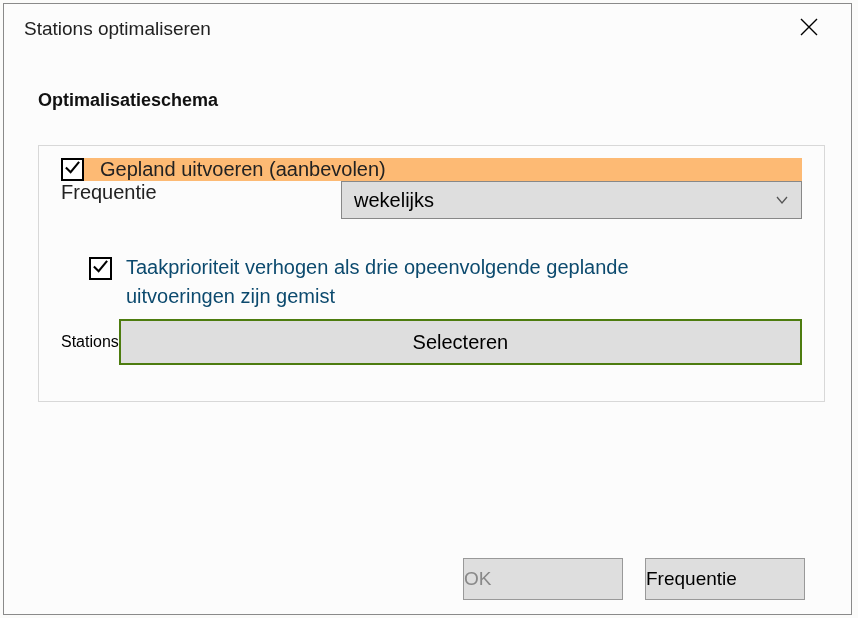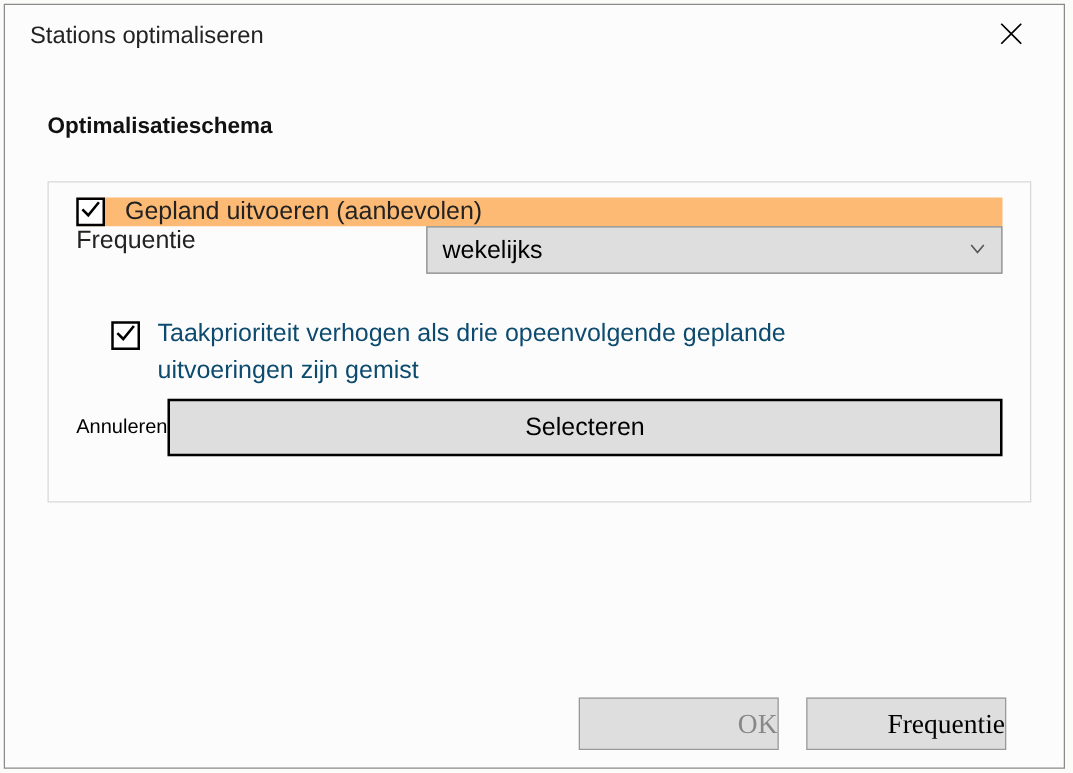--- a/index.html
+++ b/index.html
@@ -109,45 +109,44 @@
   }
   .row2 {
     display: flex;
     align-items: center;
     margin-top: 8px;
   }
   .select-button {
     flex: 1;
     height: 46px;
     background: #dedede;
-    border: 2px solid #000000;
+    border: 2px solid #4d7c0f;
     display: flex;
     align-items: center;
     justify-content: center;
     font-size: 20px;
     cursor: pointer;
   }
   .footer {
     position: absolute;
     bottom: 14px;
     right: 46px;
     display: flex;
     gap: 22px;
   }
   .btn {
     width: 160px;
     height: 42px;
     background: #dedede;
     border: 1px solid #999;
     display: flex;
     align-items: center;
-    justify-content: flex-end;
-    font-size: 22px;
-    cursor: pointer;
-    font-family: Liberation Serif, serif;
+    justify-content: flex-start;
+    font-size: 19px;
+    cursor: pointer;
   }
   .btn.ok { color: #888; }
 </style>
 </head>
 <body>
 
 <div class="window">
 
   <div class="titlebar">
     <span class="titlebar-title">Stations optimaliseren</span>
@@ -193,21 +192,21 @@
           <span>
             <svg viewBox="0 0 18 18">
                 <path d="M2 9 L7 14 L16 3" stroke="#000" stroke-width="2.2" fill="none"></path>
               </svg>
           </span>
         </span>
         <span class="multi-label">Taakprioriteit verhogen als drie opeenvolgende geplande uitvoeringen zijn gemist</span>
       </div>
 
       <div class="row2">
-        <span class="left-label">Annuleren</span>
+        <span class="left-label">Stations</span>
         <div class="select-button">
           <span>Selecteren</span>
         </div>
       </div>
 
     </div>
   </div>
 
   <div class="footer">
     <div class="btn ok">

